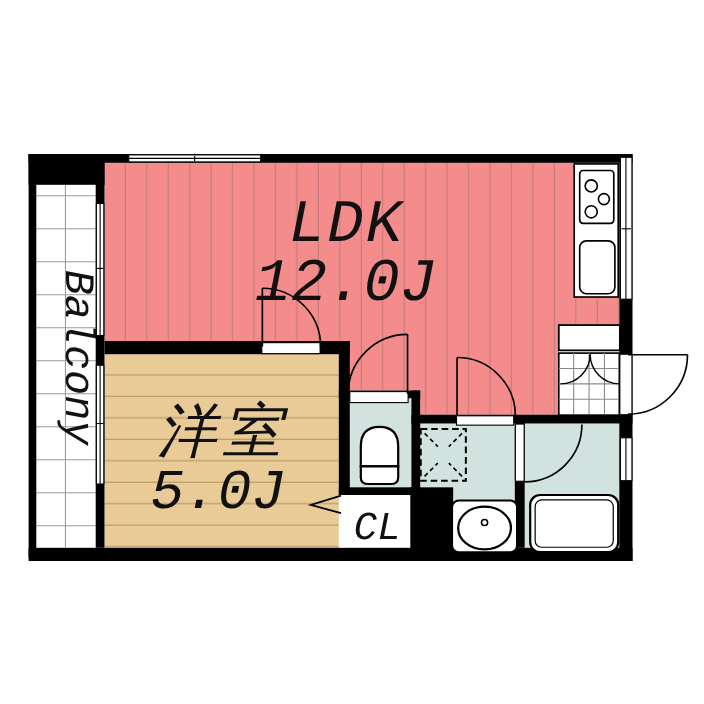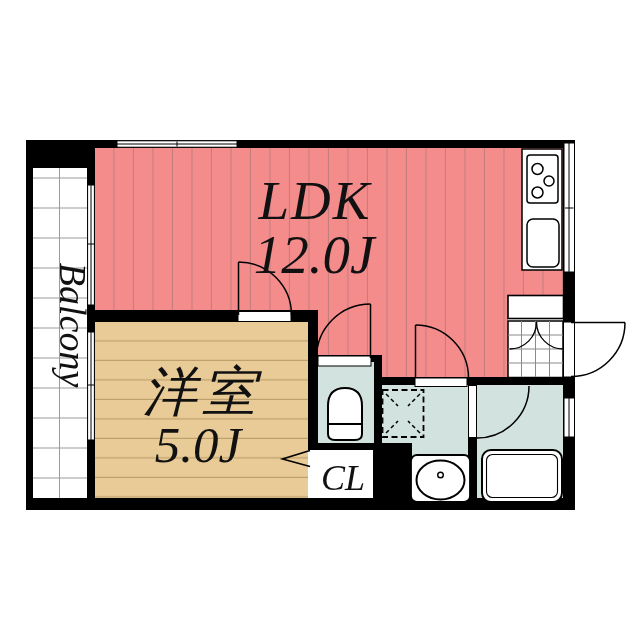--- a/index.html
+++ b/index.html
@@ -1,17 +1,17 @@
 <!DOCTYPE html>
 <html><head>
 <meta charset="utf-8">
 <style>
   html,body{margin:0;padding:0;background:#ffffff;}
   .canvas{position:relative;width:640px;height:640px;background:#ffffff;overflow:hidden;
-          font-family:Liberation Serif, serif;}
+          font-family:Liberation Mono, monospace;}
   svg{position:absolute;left:0;top:0;}
   text{fill:#111111;}
   .room-label{font-style:italic;}
 </style>
 </head>
 <body>
 
 <div class="canvas">
 <svg width="640" height="640" viewBox="0 0 640 640">
   <defs>

